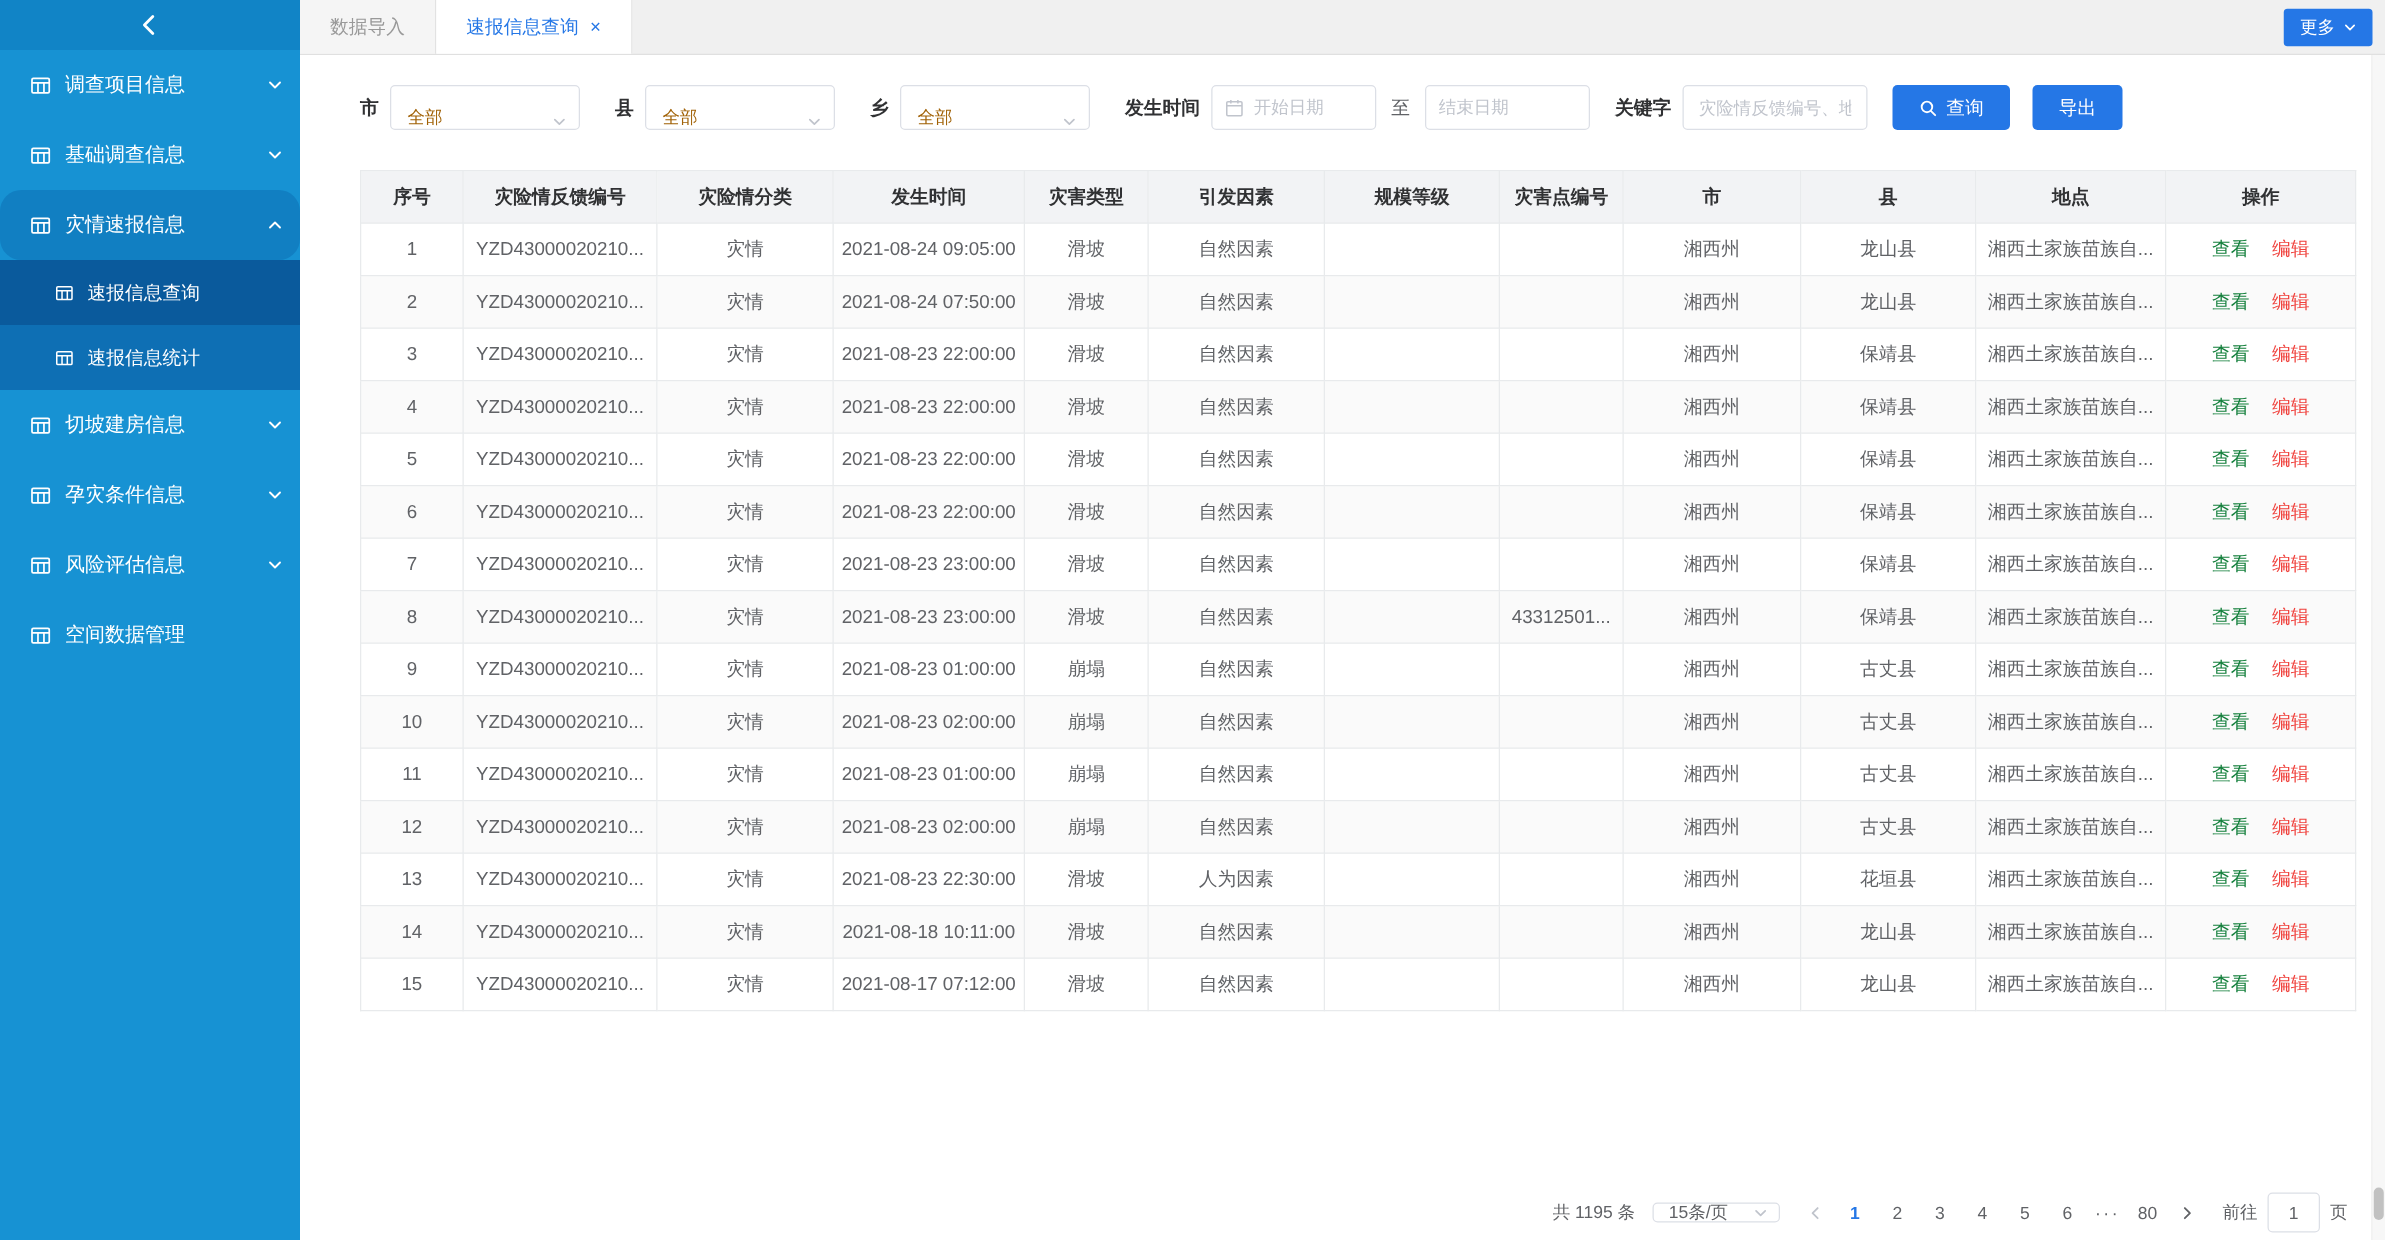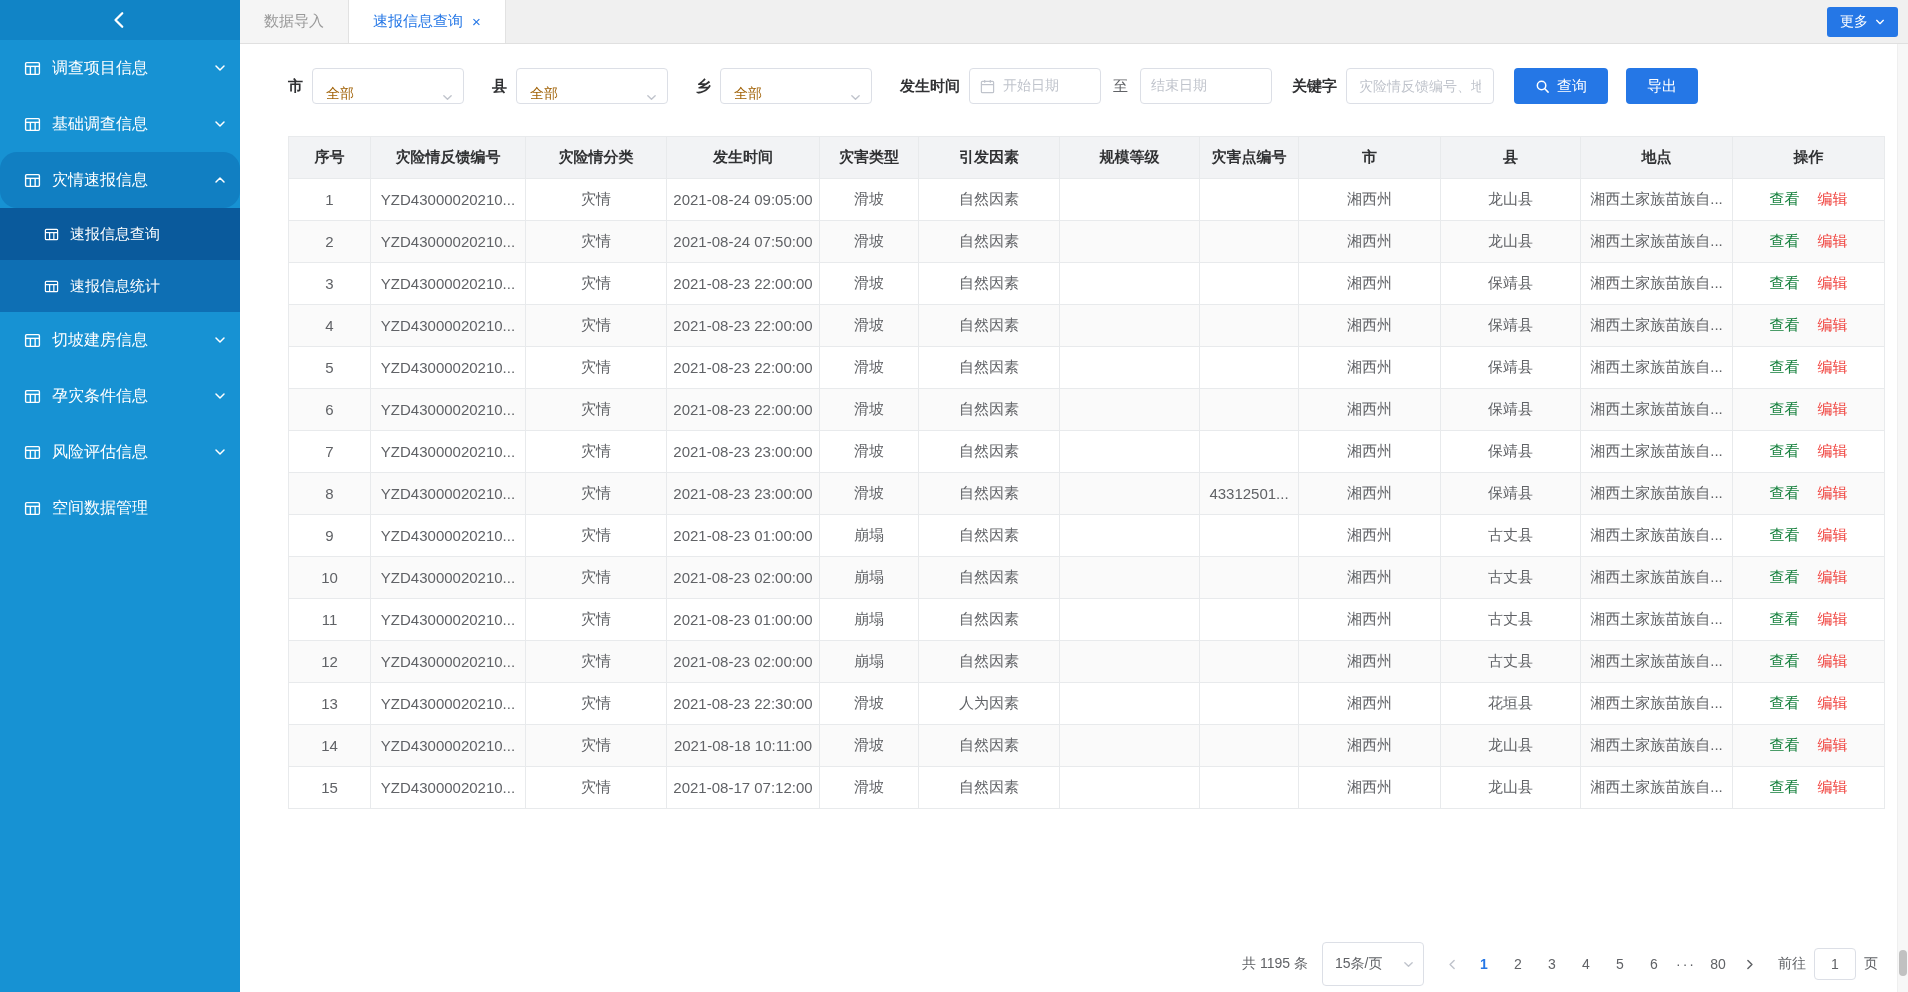--- a/index.html
+++ b/index.html
@@ -48,21 +48,21 @@
   table { width: 1596px; border-collapse: collapse; table-layout: fixed; font-size: 15px; color: #606266; }
   th, td { border: 1px solid #e8eaec; height: 42px; text-align: center; padding: 0 6px; overflow: hidden; white-space: nowrap; text-overflow: ellipsis; }
   th { background: #f2f3f5; color: #303133; font-weight: bold; }
   tbody tr:nth-child(even) { background: #fafafa; }
   .link { cursor: pointer; margin: 0 9px; text-decoration: none; }
   .link.view { color: #15803d; }
   .link.edit { color: #f0413c; }
 
   
   .pagination { position: absolute; right: 30px; bottom: 6px; display: flex; align-items: center; font-size: 14px; color: #606266; }
-  .page-size { width: 102px; height: 44px; border: 1px solid #dcdfe6; border-radius: 4px; display: flex; align-items: center; padding: 0 9px 0 12px; color: #606266; margin: 0 14px; cursor: pointer; background: #fff; }
+  .page-size { width: 102px; height: 16px; border: 1px solid #dcdfe6; border-radius: 4px; display: flex; align-items: center; padding: 0 9px 0 12px; color: #606266; margin: 0 14px; cursor: pointer; background: #fff; }
   .page-size .caret { margin-left: auto; display: flex; }
   .arrow-btn { background: none; border: none; padding: 0 8px; cursor: pointer; display: flex; align-items: center; }
   .page-btn { min-width: 30px; height: 32px; border: none; background: none; font-size: 14px; color: #606266; cursor: pointer; font-family: inherit; margin: 0 2px; }
   .page-btn.active { color: #2577e6; font-weight: bold; }
   .ellipsis { min-width: 30px; text-align: center; color: #606266; letter-spacing: 2px; }
   .goto-label { margin: 0 8px 0 14px; }
   .goto-input { width: 42px; height: 32px; border: 1px solid #dcdfe6; border-radius: 4px; text-align: center; font-size: 14px; color: #606266; font-family: inherit; outline: none; }
   .page-suffix { margin-left: 8px; }
 
   

